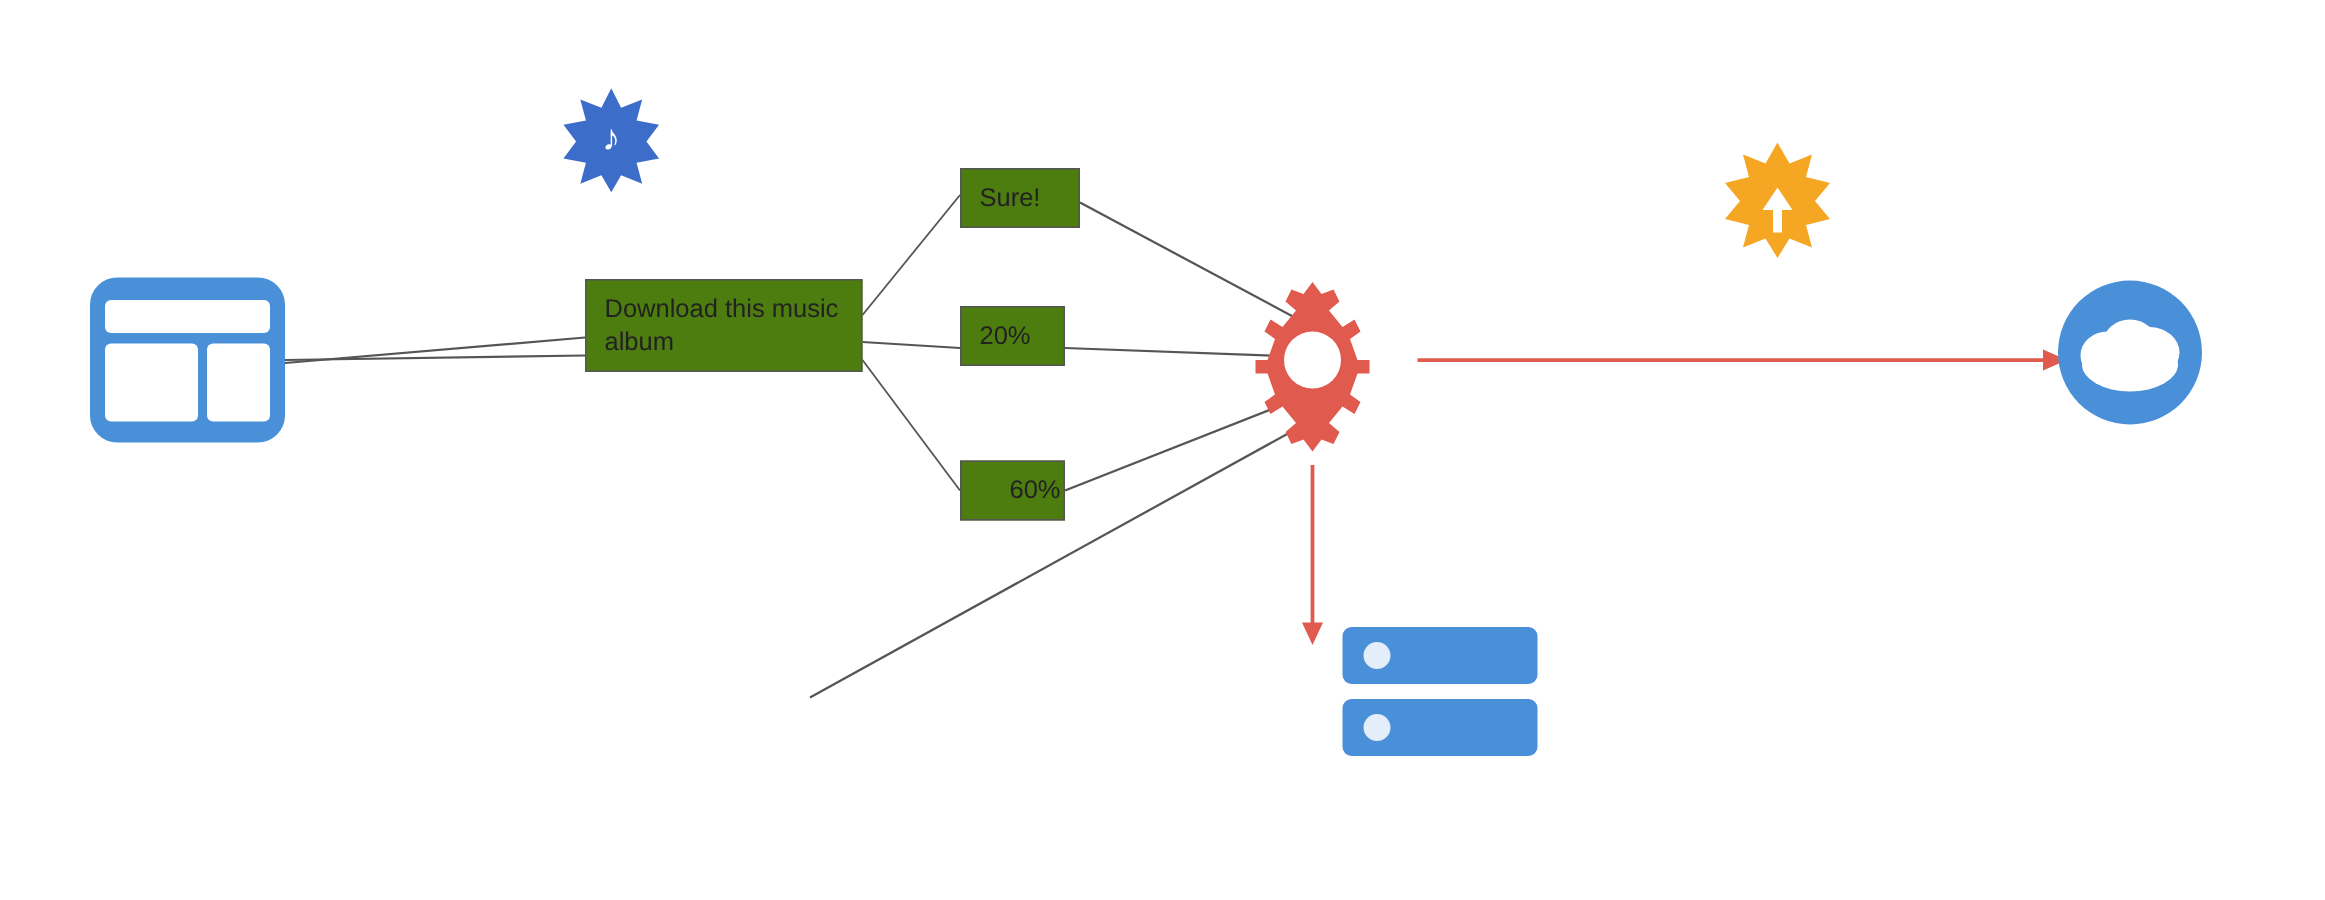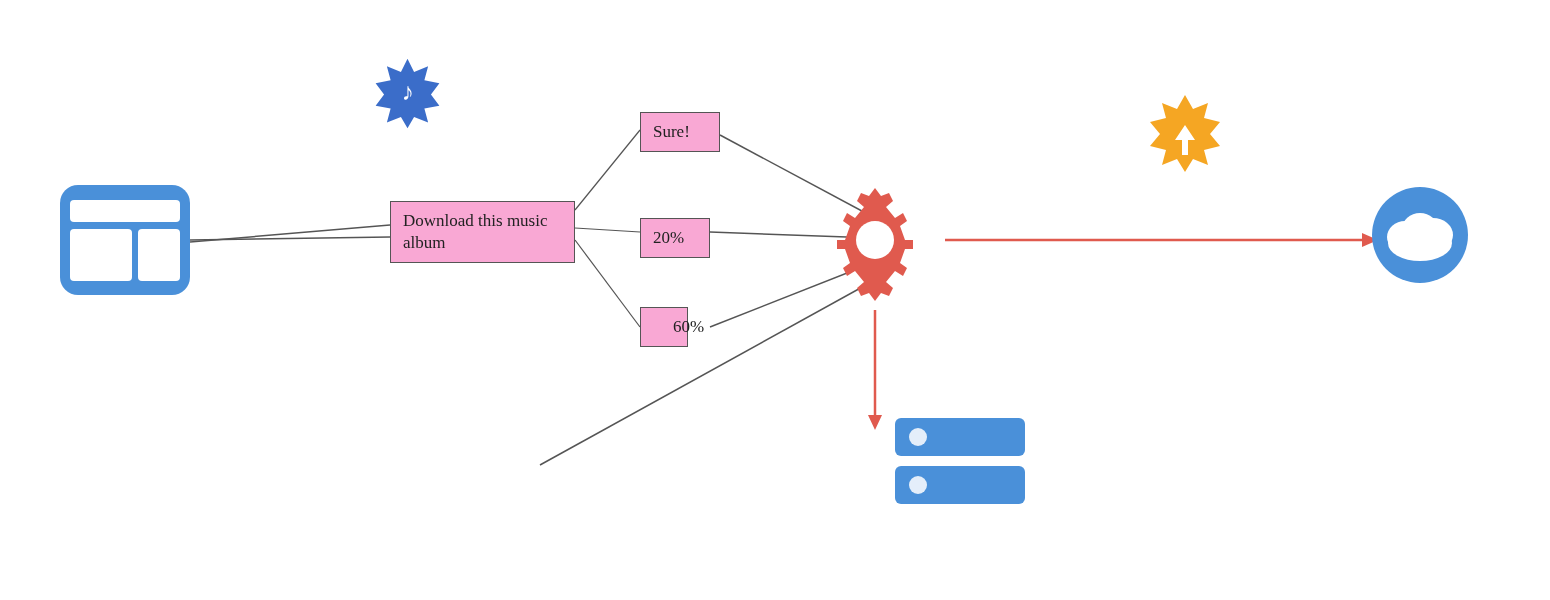--- a/index.html
+++ b/index.html
@@ -61,47 +61,46 @@
       left: 370px;
       top: 55px;
       width: 75px;
       height: 75px;
     }
 
     
     .text-box {
       position: absolute;
       border: 1.5px solid #555;
-      background: #f9a8d4;
+      background: #4d7c0f;
       padding: 8px 12px;
       font-size: 17px;
       font-weight: 500;
       color: #222;
       line-height: 1.3;
-      font-family: Liberation Serif, serif;
     }
     .text-box-download-album {
       left: 390px;
-      top: 201px;
+      top: 186px;
       width: 185px;
     }
     .text-box-sure {
       left: 640px;
       top: 112px;
       width: 80px;
     }
     .text-box-20 {
       left: 640px;
-      top: 218px;
+      top: 204px;
       width: 70px;
     }
     .text-box-60 {
       left: 640px;
       top: 307px;
-      width: 48px;
+      width: 70px;
       padding-left: 32px;
     }
     .text-box-complete {
       left: 340px;
       top: 440px;
       width: 200px;
     }
 
     
     .gear-container {

